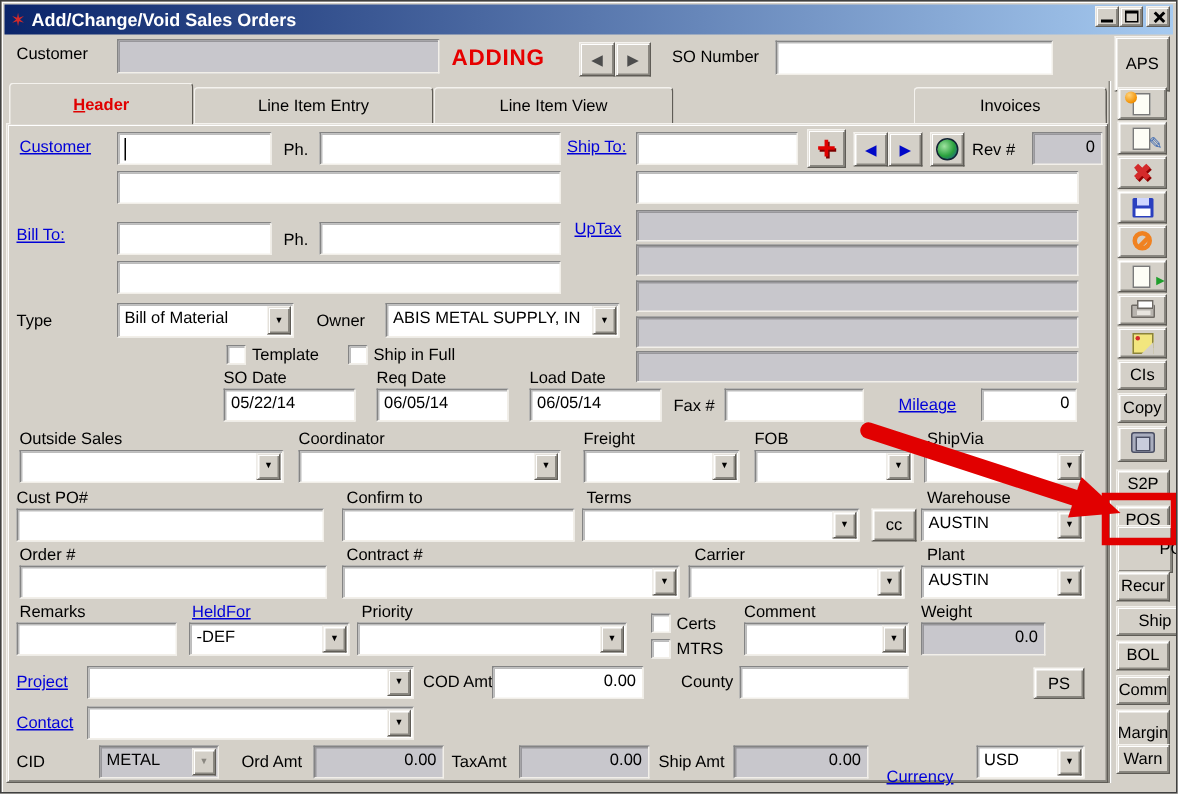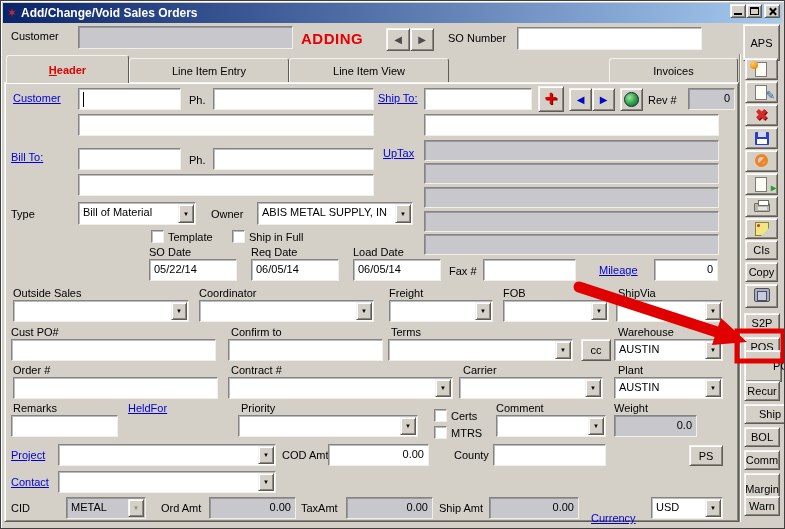--- a/index.html
+++ b/index.html
@@ -277,20 +277,24 @@
   <div class="abs sunken field dd" style="left:613px;top:376px;width:109px;height:22px;">
     <div class="val">AUSTIN</div>
       <div class="btn arrow-btn">▼</div>
   </div>
 
   <span class="abs lbl" style="left:12px;top:401px;">Remarks</span>
   <div class="abs sunken field" style="left:10px;top:414px;width:107px;height:22px;">
       <div class="val"></div>
     </div>
   <span class="abs link" style="left:127px;top:401px;">HeldFor</span>
+  <div class="abs sunken field dd" style="left:125px;top:414px;width:107px;height:22px;">
+    <div class="val">-DEF</div>
+      <div class="btn arrow-btn">▼</div>
+  </div>
   <span class="abs lbl" style="left:240px;top:401px;">Priority</span>
   <div class="abs sunken field dd" style="left:237px;top:414px;width:180px;height:22px;">
     <div class="val"></div>
       <div class="btn arrow-btn">▼</div>
   </div>
   <div class="abs checkbox" style="left:433px;top:408px;"></div>
   <span class="abs lbl" style="left:450px;top:409px;">Certs</span>
   <div class="abs checkbox" style="left:433px;top:425px;"></div>
   <span class="abs lbl" style="left:450px;top:426px;">MTRS</span>
   <span class="abs lbl" style="left:495px;top:401px;">Comment</span>

